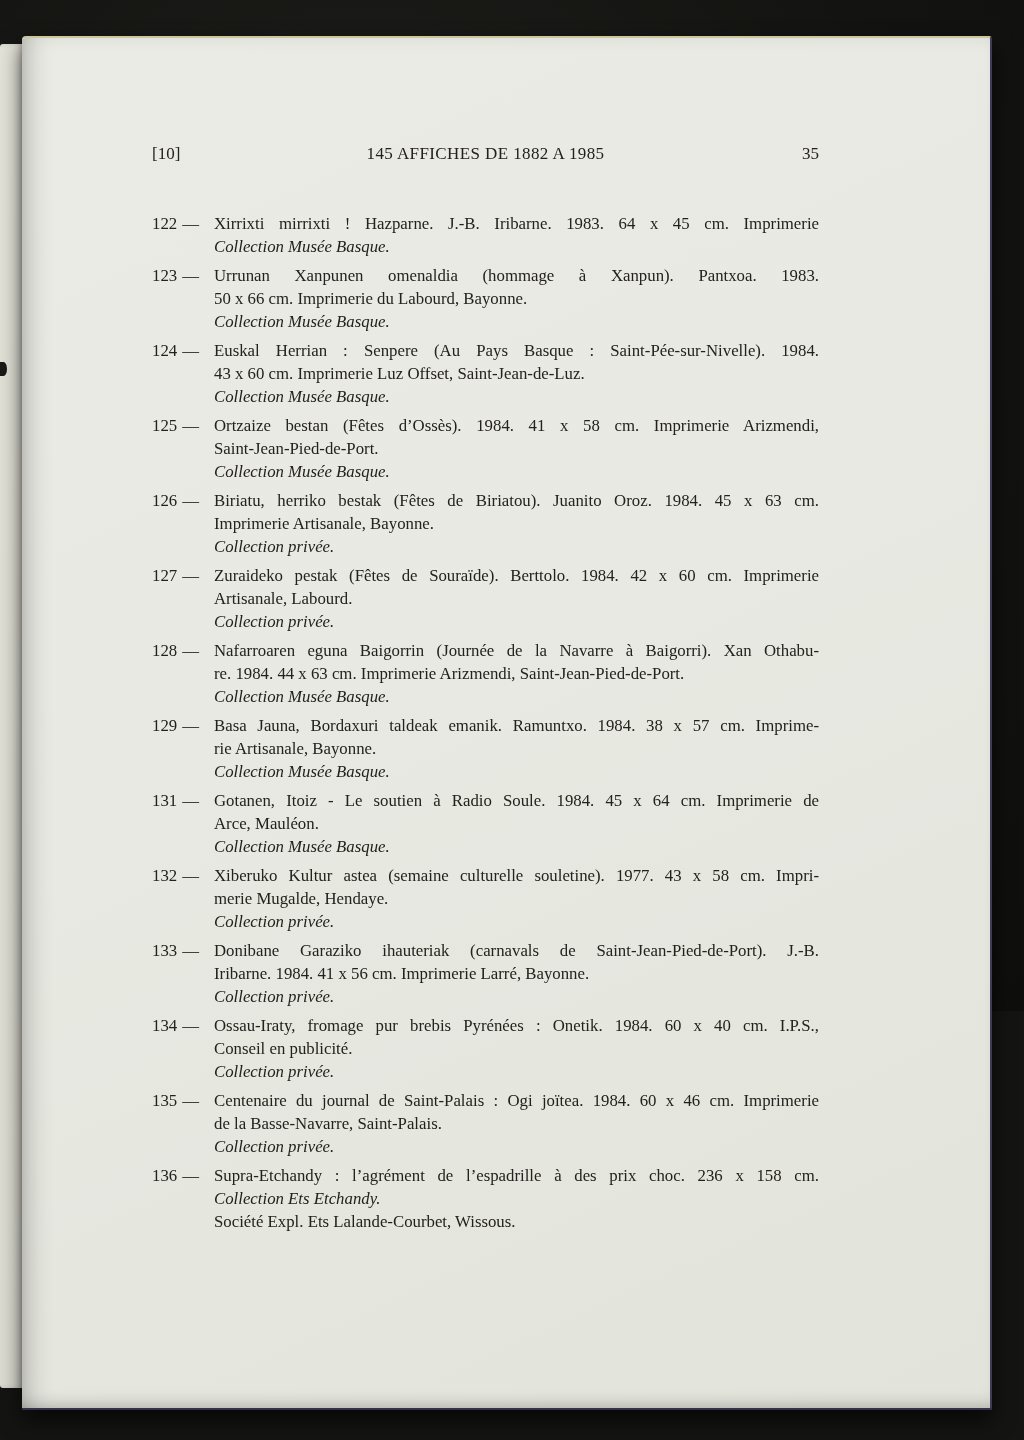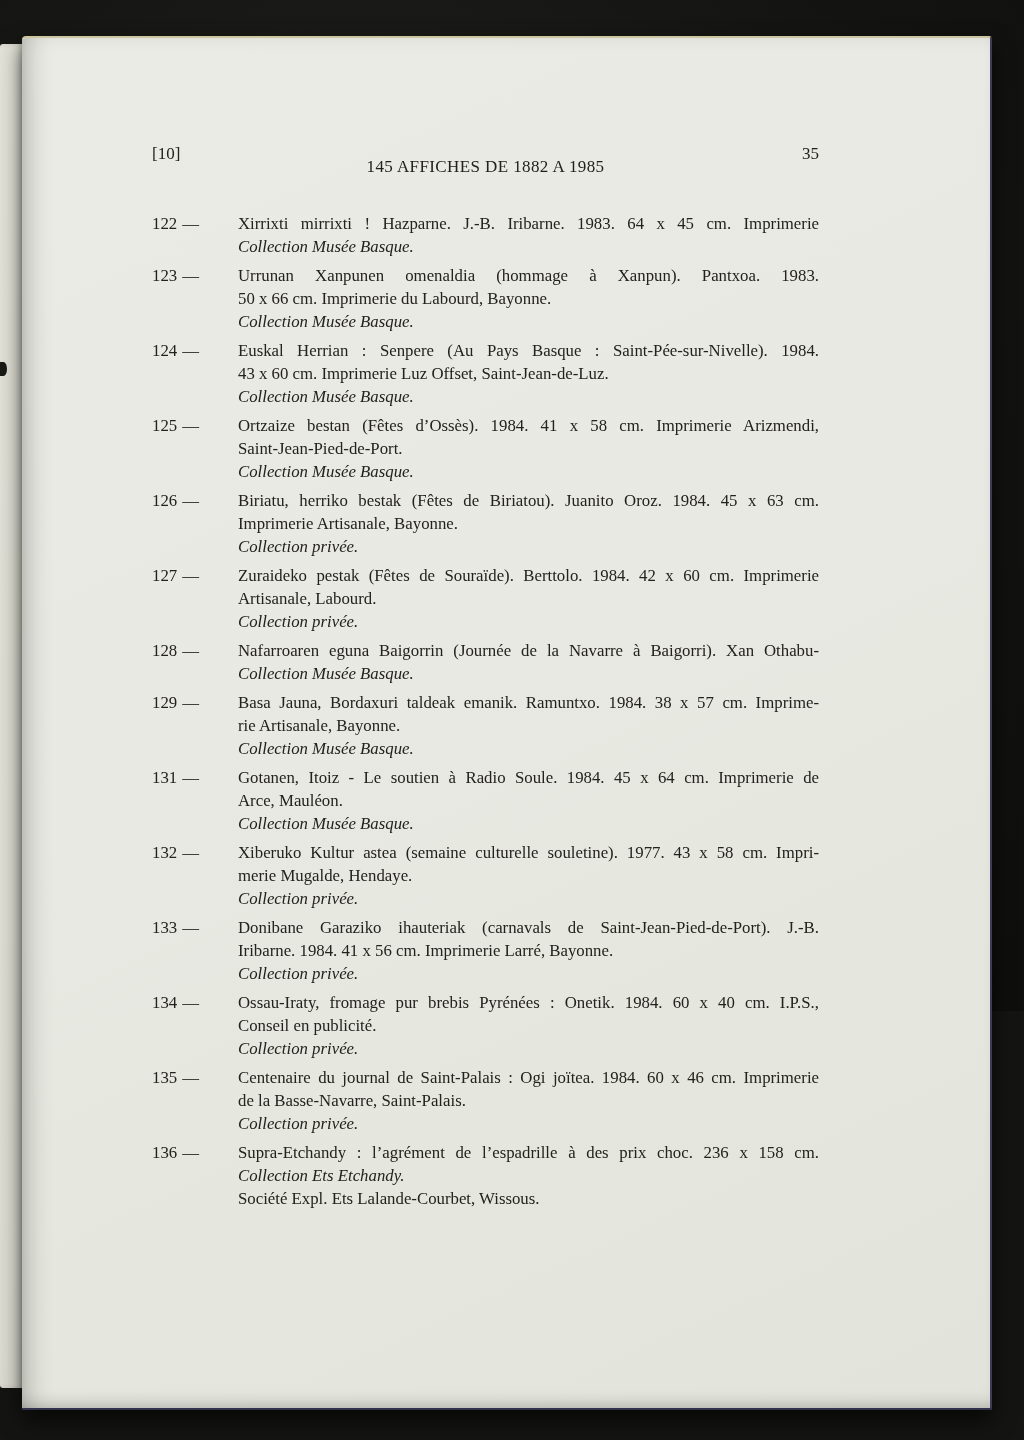--- a/index.html
+++ b/index.html
@@ -63,21 +63,20 @@
     left: 0;
     top: 0;
   }
   .running-head .head-title {
     position: absolute;
     left: 0;
     right: 0;
     top: 0;
     text-align: center;
     letter-spacing: 0.4px;
-    margin-top: 13px;
   }
   .running-head .page-number {
     position: absolute;
     right: 0;
     top: 0;
   }
   .content {
     position: absolute;
     left: 130px;
     top: 174px;
@@ -98,21 +97,20 @@
     justify-content: space-between;
     padding-right: 6px;
     box-sizing: border-box;
   }
   .entry-body {
     flex: 1 1 auto;
     min-width: 0;
   }
   .line {
     min-height: 23px;
-    margin-left: 24px;
   }
   .just {
     text-align: justify;
     text-align-last: justify;
   }
   .collection {
     font-style: italic;
   }
   
   .artifact-dot {
@@ -212,20 +210,21 @@
         </div>
       </div>
 
       <div class="entry">
         <div class="entry-num">
           <span>128</span>
             <span>—</span>
         </div>
         <div class="entry-body">
           <div class="line just">Nafarroaren eguna Baigorrin (Journée de la Navarre à Baigorri). Xan Othabu-</div>
+          <div class="line">re. 1984. 44 x 63 cm. Imprimerie Arizmendi, Saint-Jean-Pied-de-Port.</div>
           <div class="line collection">Collection Musée Basque.</div>
         </div>
       </div>
 
       <div class="entry">
         <div class="entry-num">
           <span>129</span>
             <span>—</span>
         </div>
         <div class="entry-body">

